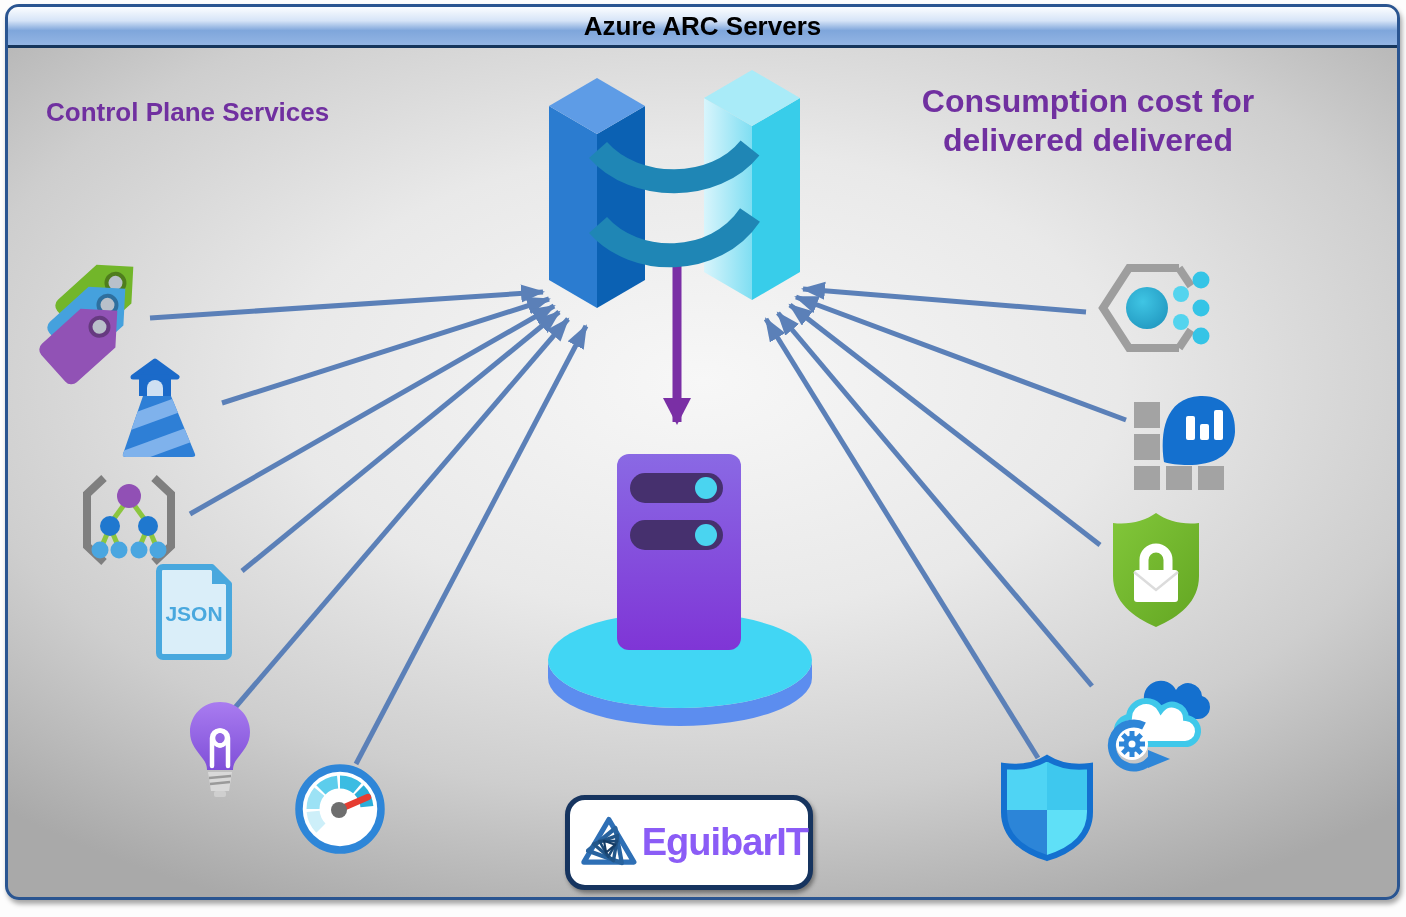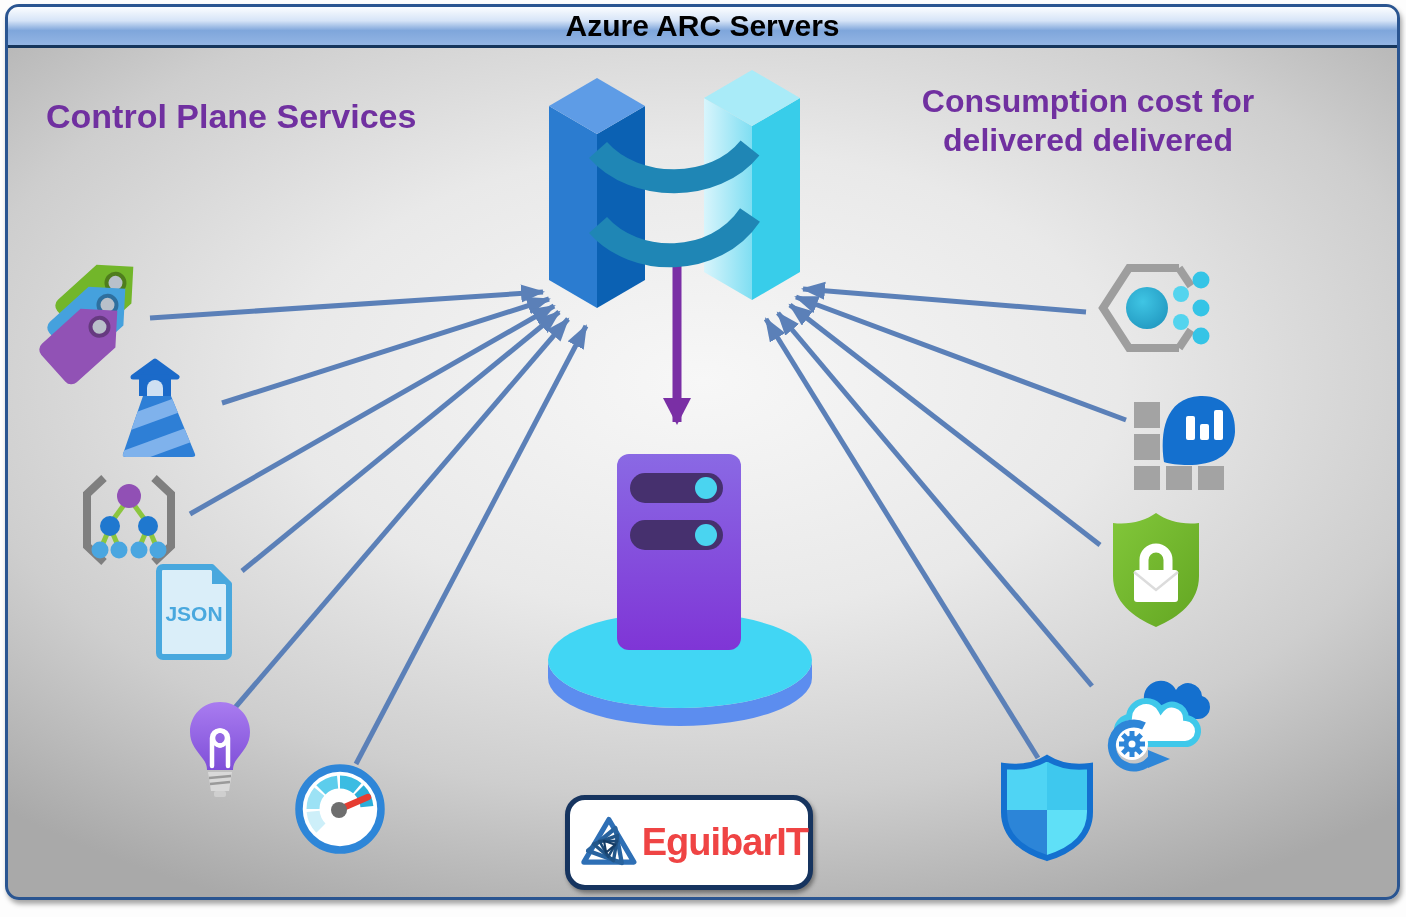--- a/index.html
+++ b/index.html
@@ -11,34 +11,34 @@
     border:3px solid #2a5591; border-radius:14px;
     background: radial-gradient(ellipse 75% 65% at 50% 42%, #f7f7f7 0%, #e9e9e9 40%, #cecece 72%, #a9a9a9 100%);
     box-shadow: 2px 4px 5px rgba(0,0,0,0.35);
     z-index:0;
   }
   .title-bar {
     position:absolute; left:8px; top:7px; width:1389px; height:41px; z-index:3;
     border-bottom:3px solid #16365c; border-radius:10px 10px 0 0;
     background: linear-gradient(180deg,#fbfdff 0%,#d6e4f7 36%,#7fa6db 62%,#93b5e4 100%);
     display:flex; align-items:center; justify-content:center;
-    font-size:30px; font-weight:bold; color:#000;
+    font-size:26px; font-weight:bold; color:#000;
   }
   .heading { position:absolute; color:#7030a0; font-weight:bold; z-index:3; }
-  #heading-left { left:46px; top:97px; font-size:34px; white-space:nowrap; }
+  #heading-left { left:46px; top:97px; font-size:26px; white-space:nowrap; }
   #heading-right { left:878px; top:82px; width:420px; font-size:32px; line-height:39px; text-align:center; }
   svg.abs { position:absolute; overflow:visible; }
   .z1 { z-index:1; } .z2 { z-index:2; } .z3 { z-index:3; }
   .logo-box {
     position:absolute; left:565px; top:795px; width:248px; height:95px; z-index:3;
     background:#ffffff; border:5px solid #16345f; border-radius:20px;
     box-shadow: 2px 3px 4px rgba(0,0,0,0.4);
     display:flex; align-items:center; justify-content:flex-start; padding-left:8px;
   }
-  .logo-text { font-size:38px; font-weight:bold; color:#ef4444; letter-spacing:-1px; margin-left:2px; }
+  .logo-text { font-size:38px; font-weight:bold; color:#8b5cf6; letter-spacing:-1px; margin-left:2px; }
 </style>
 </head>
 <body>
 
 <div class="page">
 
   <div class="panel"></div>
 
   <div class="title-bar">
     <span>Azure ARC Servers</span>

